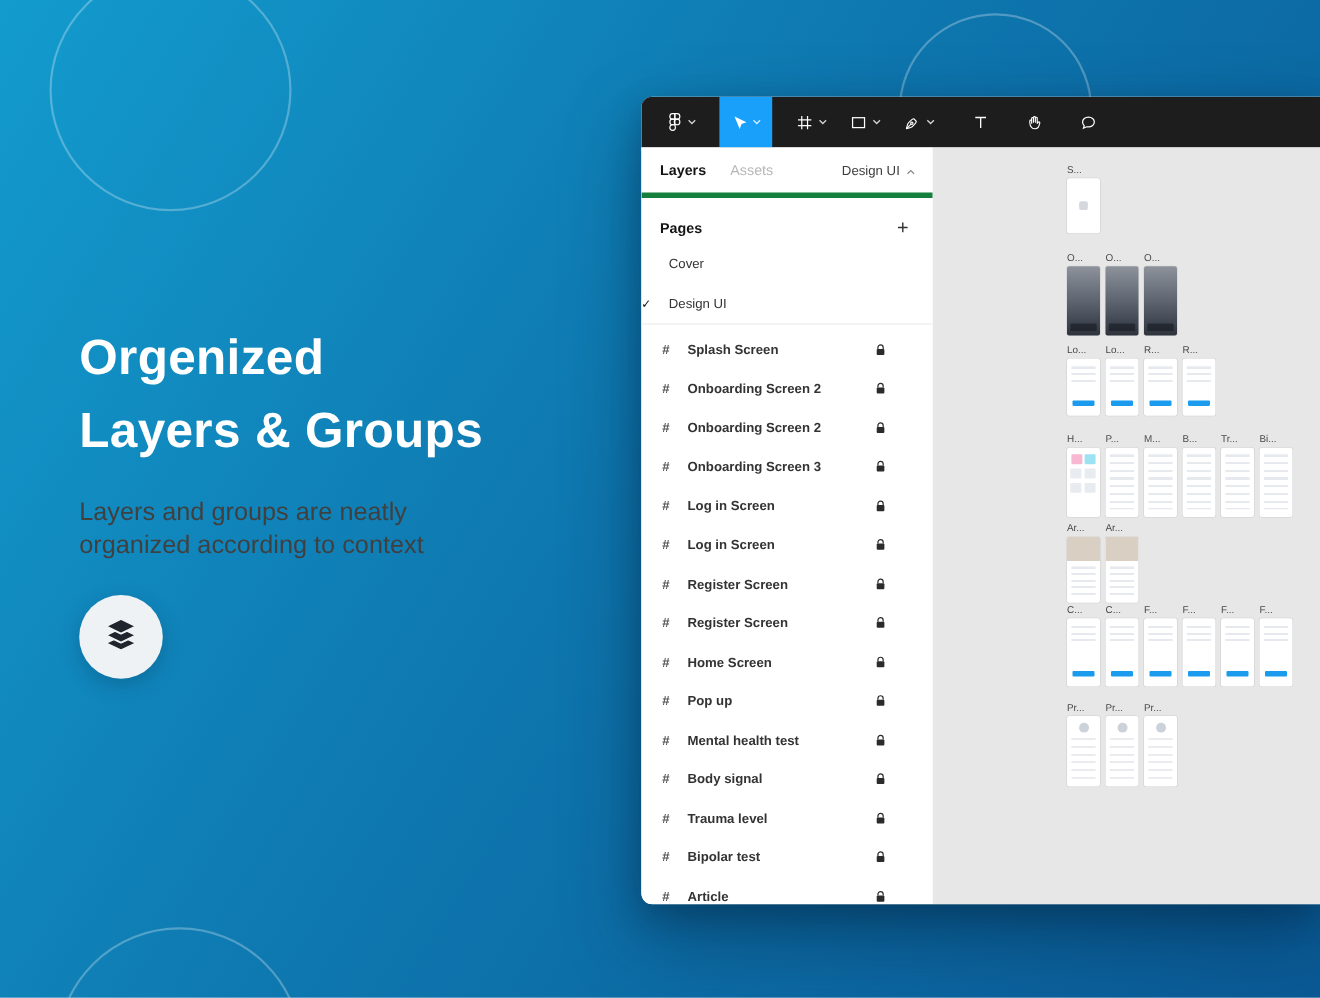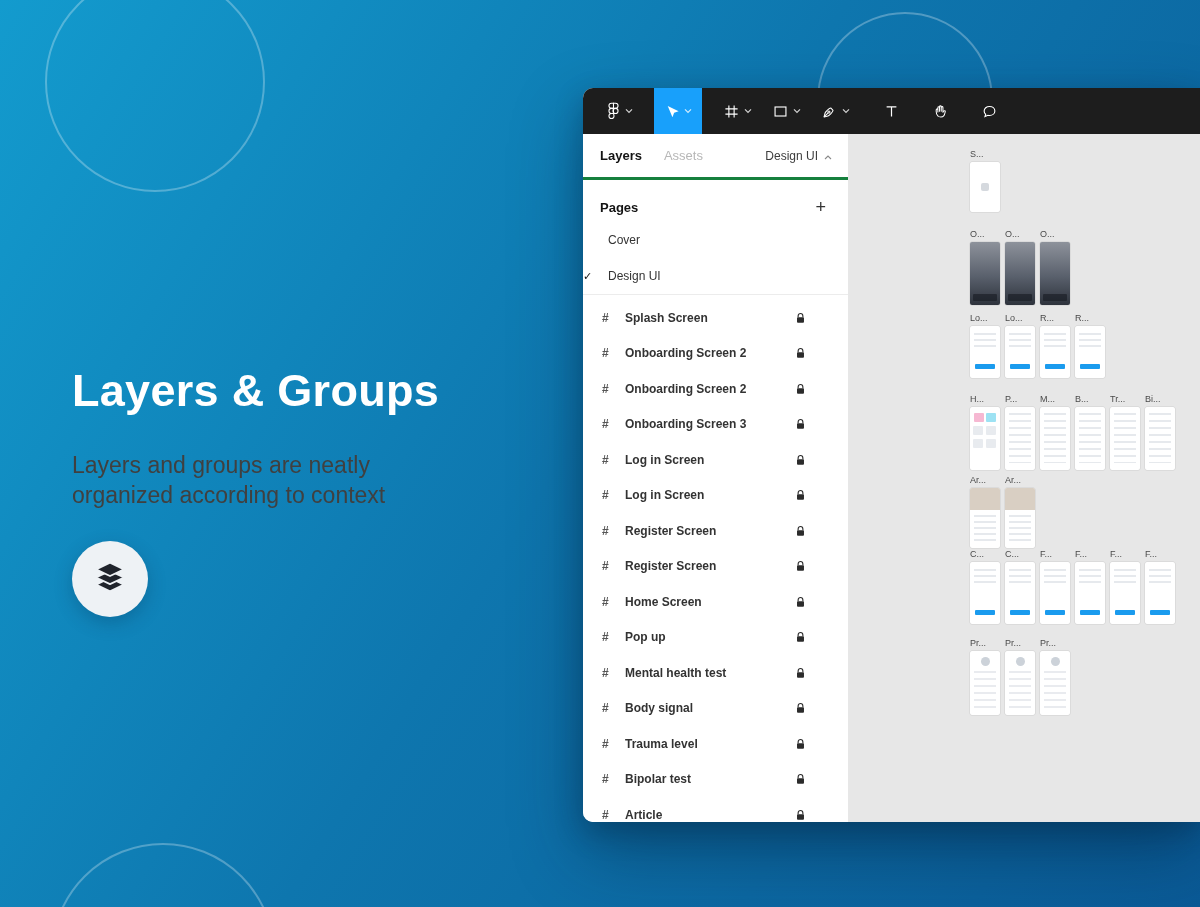--- a/index.html
+++ b/index.html
@@ -41,21 +41,21 @@
   .tool.spaced { margin-left:16px; }
   .ticon { display:flex; align-items:center; }
   .tchev { display:flex; align-items:center; opacity:.8; }
 
   .fg-panel {
     position:absolute; left:0; top:46px; width:265px; bottom:0; background:#fff;
     display:flex; flex-direction:column; overflow:hidden;
   }
   .panel-header {
     height:46px; flex:0 0 46px; display:flex; align-items:center;
-    padding:0 16px 0 17px; border-bottom:3px solid #15803d;
+    padding:0 16px 0 17px; border-bottom:5px solid #15803d;
   }
   .tab { font-size:13px; cursor:pointer; }
   .tab-layers { font-weight:700; color:#141414; }
   .tab-assets { margin-left:22px; color:#b7b7b7; }
   .page-selector { margin-left:auto; display:flex; align-items:center; gap:6px; font-size:12px; color:#3d3d3d; cursor:pointer; }
 
   .pages-block { padding-top:12px; border-bottom:1px solid #ececec; }
   .pages-head { height:30px; display:flex; align-items:center; padding:0 22px 0 17px; }
   .pages-title { font-size:13px; font-weight:700; color:#141414; }
   .add-btn { margin-left:auto; font-size:18px; font-weight:400; color:#333; line-height:18px; cursor:pointer; }
@@ -113,21 +113,21 @@
 </style>
 </head>
 <body>
 
 <div class="deco-circle deco-1"></div>
 <div class="deco-circle deco-2"></div>
 <div class="deco-circle deco-3"></div>
 
 <div class="hero">
   <h1>
-    <br>
+    <span>Orgenized</span><br>
     <span>Layers &amp; Groups</span>
   </h1>
   <p>
     <span>Layers and groups are neatly</span><br>
     <span>organized according to context</span>
   </p>
   <div class="hero-icon-circle">
     <span>
       <svg width="40" height="40" viewBox="0 0 24 24">
         <g fill="#20242c" stroke="#eef2f5" stroke-width="1.1" stroke-linejoin="round">

